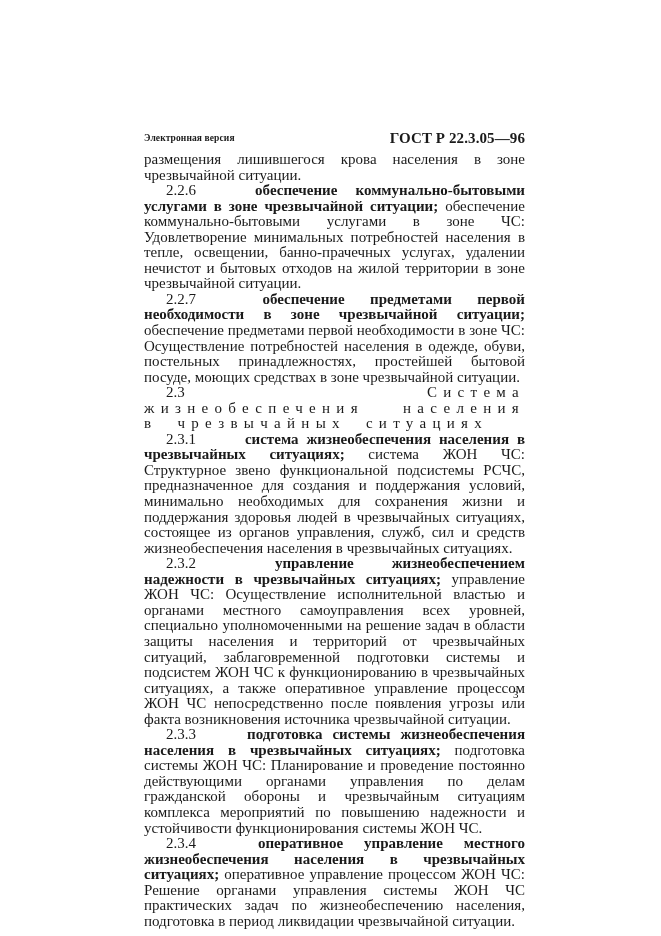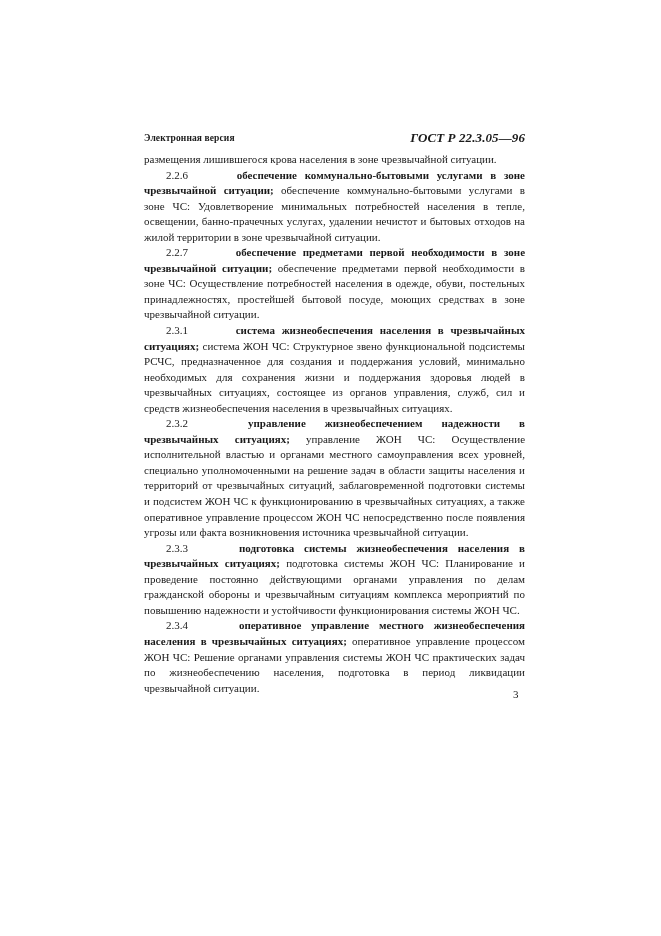--- a/index.html
+++ b/index.html
@@ -24,23 +24,23 @@
     .running-header {
       display: flex;
       justify-content: space-between;
       align-items: center;
       font-weight: bold;
       font-size: 9.5px;
       height: 16px;
       margin-bottom: 6px;
       letter-spacing: 0.1px;
     }
-    .running-header .right { font-size: 13px; font-style: italic; }
+    .running-header .right { font-size: 15px; }
     .body-text {
-      font-size: 11px;
+      font-size: 15px;
       line-height: 15.55px;
       text-align: justify;
       hyphens: manual;
     }
     .body-text p {
       margin: 0;
       text-indent: 22px;
     }
     .body-text p.continuation {
       text-indent: 0;
@@ -76,20 +76,24 @@
       <span class="term">обеспечение коммунально-бытовыми услугами в зоне чрезвычайной ситуации;</span>
       <span>обеспечение коммунально-бытовыми услугами в зоне ЧС: Удовлетворение минимальных потребностей населения в тепле, освещении, банно-прачечных услугах, удалении нечистот и бытовых отходов на жилой территории в зоне чрезвычайной ситуации.</span>
     </p>
 
     <p>
       <span>2.2.7</span>
       <span class="term">обеспечение предметами первой необходимости в зоне чрезвычайной ситуации;</span>
       <span>обеспечение предметами первой необходимости в зоне ЧС: Осуществление потребностей населения в одежде, обуви, постельных принадлежностях, простейшей бытовой посуде, моющих средствах в зоне чрезвычайной ситуации.</span>
     </p>
 
+    <p>
+      <span>2.3</span>
+      <span class="spaced">Система жизнеобеспечения населения в чрезвычайных ситуациях</span>
+    </p>
 
     <p>
       <span>2.3.1</span>
       <span class="term">система жизнеобеспечения населения в чрезвычайных ситуациях;</span>
       <span>система ЖОН ЧС: Структурное звено функциональной подсистемы РСЧС, предназначенное для создания и поддержания условий, минимально необходимых для сохранения жизни и поддержания здоровья людей в чрезвычайных ситуациях, состоящее из органов управления, служб, сил и средств жизнеобеспечения населения в чрезвычайных ситуациях.</span>
     </p>
 
     <p>
       <span>2.3.2</span>
       <span class="term">управление жизнеобеспечением надежности в чрезвычайных ситуациях;</span>

